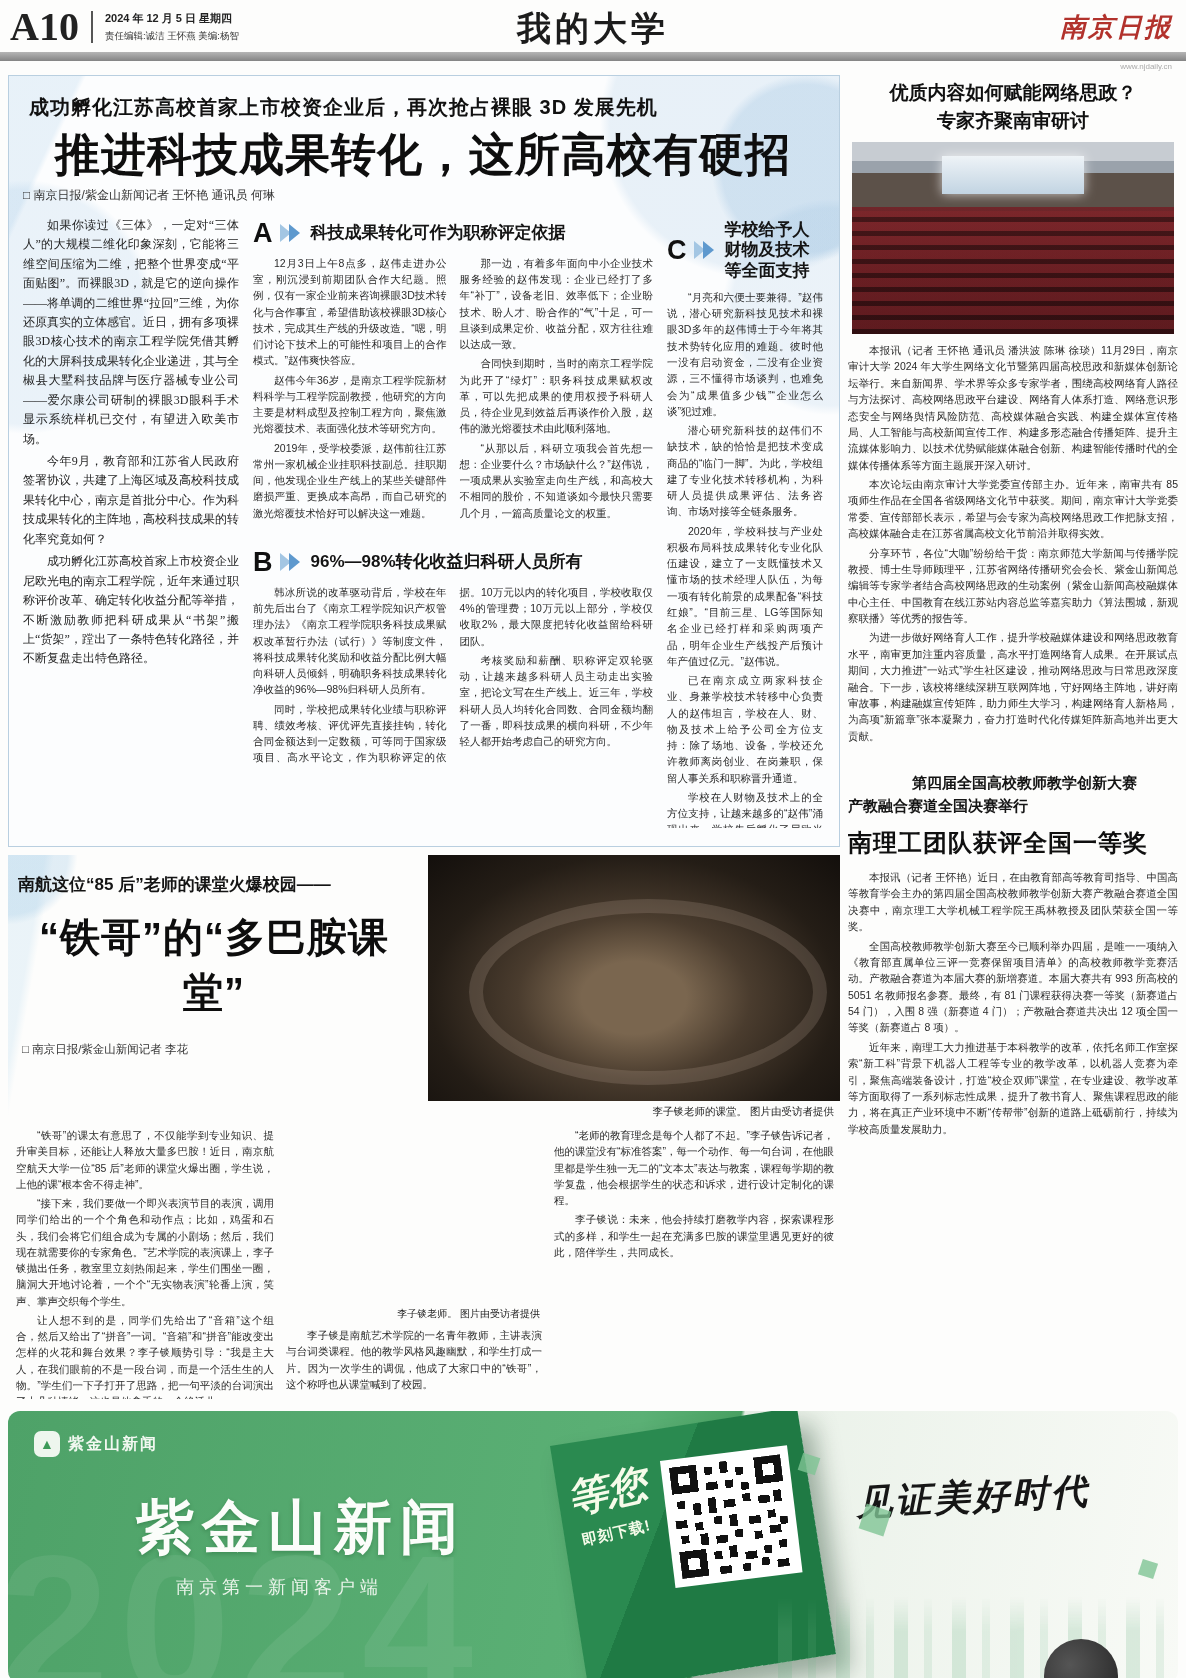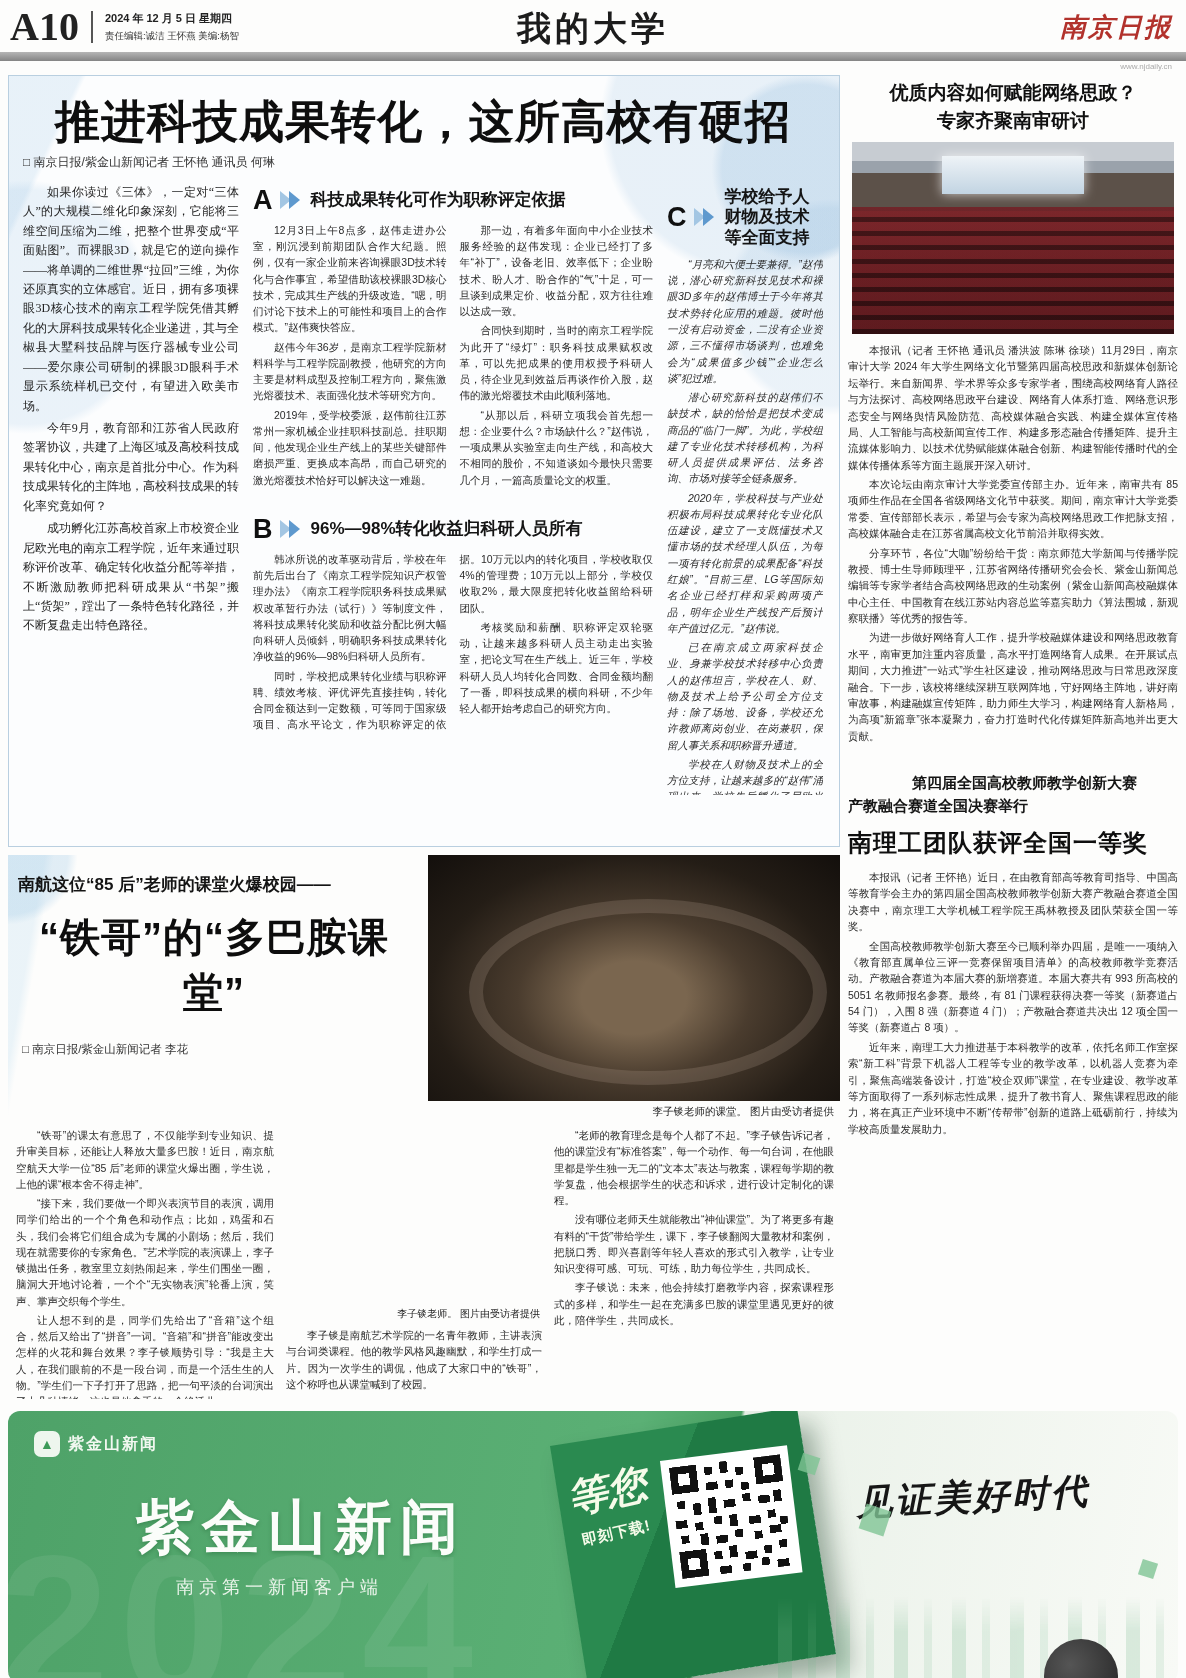--- a/index.html
+++ b/index.html
@@ -38,21 +38,21 @@
   .ma-intro { font-family:"Liberation Serif", serif; font-size:12px; line-height:1.62; color:#1f1f1f; text-align:justify; overflow:hidden; }
   .ma-intro p, .body-text p { text-indent:2em; margin-bottom:3px; }
   .sec-head { display:flex; align-items:center; gap:7px; margin:4px 0 8px 0; }
   .sec-marker { font-size:27px; font-weight:900; color:#101010; line-height:1; }
   .sec-title { font-size:17px; font-weight:bold; color:#141414; line-height:1.2; }
   .body-text { font-size:10.5px; line-height:1.55; color:#2a2a2a; text-align:justify; }
   .two-col { column-count:2; column-gap:13px; }
   .sec-a-text { height:290px; overflow:hidden; }
   .sec-b-text { height:225px; overflow:hidden; }
   .ma-col-c { overflow:hidden; }
-  .sec-c-text { height:560px; overflow:hidden;font-style:italic; }
+  .sec-c-text { height:560px; overflow:hidden; }
 
   
   .sidebar { display:flex; flex-direction:column; overflow:hidden; height:1328px; }
   .sb1-headline { font-size:19px; font-weight:bold; color:#101010; text-align:center; line-height:1.45; margin:4px 0 8px 0; }
   .photo { position:relative; overflow:hidden; }
   .photo-conference { height:192px; margin:0 4px 8px 4px; background:
       linear-gradient(180deg, #c7ccd2 0 10%, #9aa2ab 10% 16%, #5c5149 16% 34%, #70262a 34%, #571b1f 70%, #47161a 100%); }
   .photo-conference::before { content:""; position:absolute; left:28%; top:7%; width:44%; height:20%; background:linear-gradient(#eef3f7,#c2d4e2); box-shadow:0 0 12px rgba(255,255,255,.7); }
   .photo-conference::after { content:""; position:absolute; left:0; top:36%; width:100%; height:64%; background:repeating-linear-gradient(0deg, rgba(20,5,5,.45) 0 5px, rgba(160,40,45,.25) 5px 14px); }
   .sb-text { font-size:10.5px; line-height:1.56; color:#2a2a2a; text-align:justify; overflow:hidden; }
@@ -129,20 +129,21 @@
     </div>
   </div>
   <div class="gray-bar"></div>
   <div class="brand-url">www.njdaily.cn</div>
 
   <div class="content">
 
     <div>
 
       <div class="main-article">
+        <div class="ma-kicker">成功孵化江苏高校首家上市校资企业后，再次抢占裸眼 3D 发展先机</div>
         <div class="ma-headline">推进科技成果转化，这所高校有硬招</div>
         <div class="ma-byline">□ 南京日报/紫金山新闻记者 王怀艳 通讯员 何琳</div>
         <div class="ma-body">
           <div class="ma-intro">
               <p>如果你读过《三体》，一定对“三体人”的大规模二维化印象深刻，它能将三维空间压缩为二维，把整个世界变成“平面贴图”。而裸眼3D，就是它的逆向操作——将单调的二维世界“拉回”三维，为你还原真实的立体感官。近日，拥有多项裸眼3D核心技术的南京工程学院凭借其孵化的大屏科技成果转化企业递进，其与全椒县大墅科技品牌与医疗器械专业公司——爱尔康公司研制的裸眼3D眼科手术显示系统样机已交付，有望进入欧美市场。</p>
               <p>今年9月，教育部和江苏省人民政府签署协议，共建了上海区域及高校科技成果转化中心，南京是首批分中心。作为科技成果转化的主阵地，高校科技成果的转化率究竟如何？</p>
               <p>成功孵化江苏高校首家上市校资企业尼欧光电的南京工程学院，近年来通过职称评价改革、确定转化收益分配等举措，不断激励教师把科研成果从“书架”搬上“货架”，蹚出了一条特色转化路径，并不断复盘走出特色路径。</p>
             </div>
           <div>
             <div class="sec-head">
@@ -221,21 +222,20 @@
             </div>
           <div class="feat-col">
             <div class="photo photo-selfie"></div>
             <div class="caption-small">李子锬老师。 图片由受访者提供</div>
             <div class="body-text">
                 <p>李子锬是南航艺术学院的一名青年教师，主讲表演与台词类课程。他的教学风格风趣幽默，和学生打成一片。因为一次学生的调侃，他成了大家口中的“铁哥”，这个称呼也从课堂喊到了校园。</p>
               </div>
           </div>
           <div class="feat-col body-text">
               <p>“老师的教育理念是每个人都了不起。”李子锬告诉记者，他的课堂没有“标准答案”，每一个动作、每一句台词，在他眼里都是学生独一无二的“文本太”表达与教案，课程每学期的教学复盘，他会根据学生的状态和诉求，进行设计定制化的课程。</p>
-              <p>没有哪位老师天生就能教出“神仙课堂”。为了将更多有趣有料的“干货”带给学生，课下，李子锬翻阅大量教材和案例，把脱口秀、即兴喜剧等年轻人喜欢的形式引入教学，让专业知识变得可感、可玩、可练，助力每位学生，共同成长。</p>
               <p>李子锬说：未来，他会持续打磨教学内容，探索课程形式的多样，和学生一起在充满多巴胺的课堂里遇见更好的彼此，陪伴学生，共同成长。</p>
             </div>
         </div>
       </div>
     </div>
 
     <div class="sidebar">
       <div>
         <div class="sb1-headline">
           <div>优质内容如何赋能网络思政？</div>

